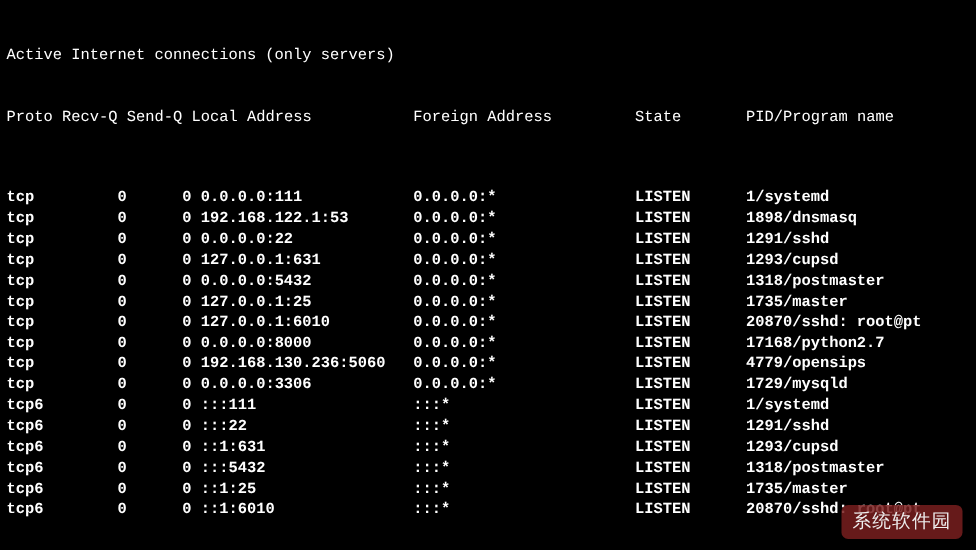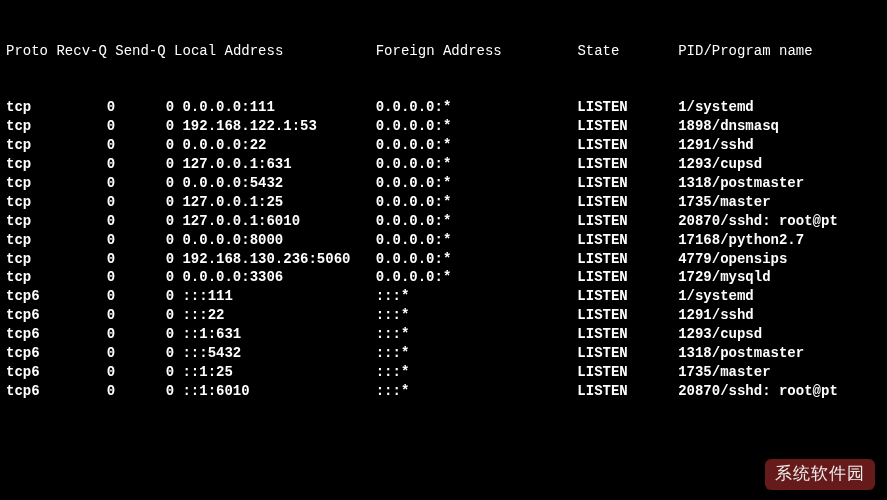--- a/index.html
+++ b/index.html
@@ -22,21 +22,21 @@
     .terminal {
       white-space: pre;
     }
     .prompt-line {
       margin-bottom: 0px;
     }
     .header-line {
       margin-bottom: 0px;
     }
     .col-headers {
-      margin-bottom: 0px;
+      margin-bottom: 16px;
     }
     .row {
       display: block;
       font-weight: bold;
     }
     .watermark {
       position: absolute;
       right: 12px;
       bottom: 10px;
       background: rgba(120, 30, 30, 0.85);
@@ -45,17 +45,18 @@
       font-size: 17px;
       padding: 4px 10px;
       border-radius: 6px;
       letter-spacing: 1px;
     }
   </style>
 </head>
 <body>
 
 <div class="terminal">
+  <div class="header-line">Active Internet connections (only servers)</div>
   <div class="col-headers"><span>Proto</span> <span>Recv-Q</span> <span>Send-Q</span> <span>Local Address</span>           <span>Foreign Address</span>         <span>State</span>       <span>PID/Program name</span></div>
   <div id="rows-container"><div class="row"><span>tcp   </span><span>      0</span><span>      0</span><span> 0.0.0.0:111            </span><span>0.0.0.0:*               </span><span>LISTEN      </span><span>1/systemd</span></div><div class="row"><span>tcp   </span><span>      0</span><span>      0</span><span> 192.168.122.1:53       </span><span>0.0.0.0:*               </span><span>LISTEN      </span><span>1898/dnsmasq</span></div><div class="row"><span>tcp   </span><span>      0</span><span>      0</span><span> 0.0.0.0:22             </span><span>0.0.0.0:*               </span><span>LISTEN      </span><span>1291/sshd</span></div><div class="row"><span>tcp   </span><span>      0</span><span>      0</span><span> 127.0.0.1:631          </span><span>0.0.0.0:*               </span><span>LISTEN      </span><span>1293/cupsd</span></div><div class="row"><span>tcp   </span><span>      0</span><span>      0</span><span> 0.0.0.0:5432           </span><span>0.0.0.0:*               </span><span>LISTEN      </span><span>1318/postmaster</span></div><div class="row"><span>tcp   </span><span>      0</span><span>      0</span><span> 127.0.0.1:25           </span><span>0.0.0.0:*               </span><span>LISTEN      </span><span>1735/master</span></div><div class="row"><span>tcp   </span><span>      0</span><span>      0</span><span> 127.0.0.1:6010         </span><span>0.0.0.0:*               </span><span>LISTEN      </span><span>20870/sshd: root@pt</span></div><div class="row"><span>tcp   </span><span>      0</span><span>      0</span><span> 0.0.0.0:8000           </span><span>0.0.0.0:*               </span><span>LISTEN      </span><span>17168/python2.7</span></div><div class="row"><span>tcp   </span><span>      0</span><span>      0</span><span> 192.168.130.236:5060   </span><span>0.0.0.0:*               </span><span>LISTEN      </span><span>4779/opensips</span></div><div class="row"><span>tcp   </span><span>      0</span><span>      0</span><span> 0.0.0.0:3306           </span><span>0.0.0.0:*               </span><span>LISTEN      </span><span>1729/mysqld</span></div><div class="row"><span>tcp6  </span><span>      0</span><span>      0</span><span> :::111                 </span><span>:::*                    </span><span>LISTEN      </span><span>1/systemd</span></div><div class="row"><span>tcp6  </span><span>      0</span><span>      0</span><span> :::22                  </span><span>:::*                    </span><span>LISTEN      </span><span>1291/sshd</span></div><div class="row"><span>tcp6  </span><span>      0</span><span>      0</span><span> ::1:631                </span><span>:::*                    </span><span>LISTEN      </span><span>1293/cupsd</span></div><div class="row"><span>tcp6  </span><span>      0</span><span>      0</span><span> :::5432                </span><span>:::*                    </span><span>LISTEN      </span><span>1318/postmaster</span></div><div class="row"><span>tcp6  </span><span>      0</span><span>      0</span><span> ::1:25                 </span><span>:::*                    </span><span>LISTEN      </span><span>1735/master</span></div><div class="row"><span>tcp6  </span><span>      0</span><span>      0</span><span> ::1:6010               </span><span>:::*                    </span><span>LISTEN      </span><span>20870/sshd: root@pt</span></div></div>
 </div>
 
 <div class="watermark">系统软件园</div>
 
 </body></html>

